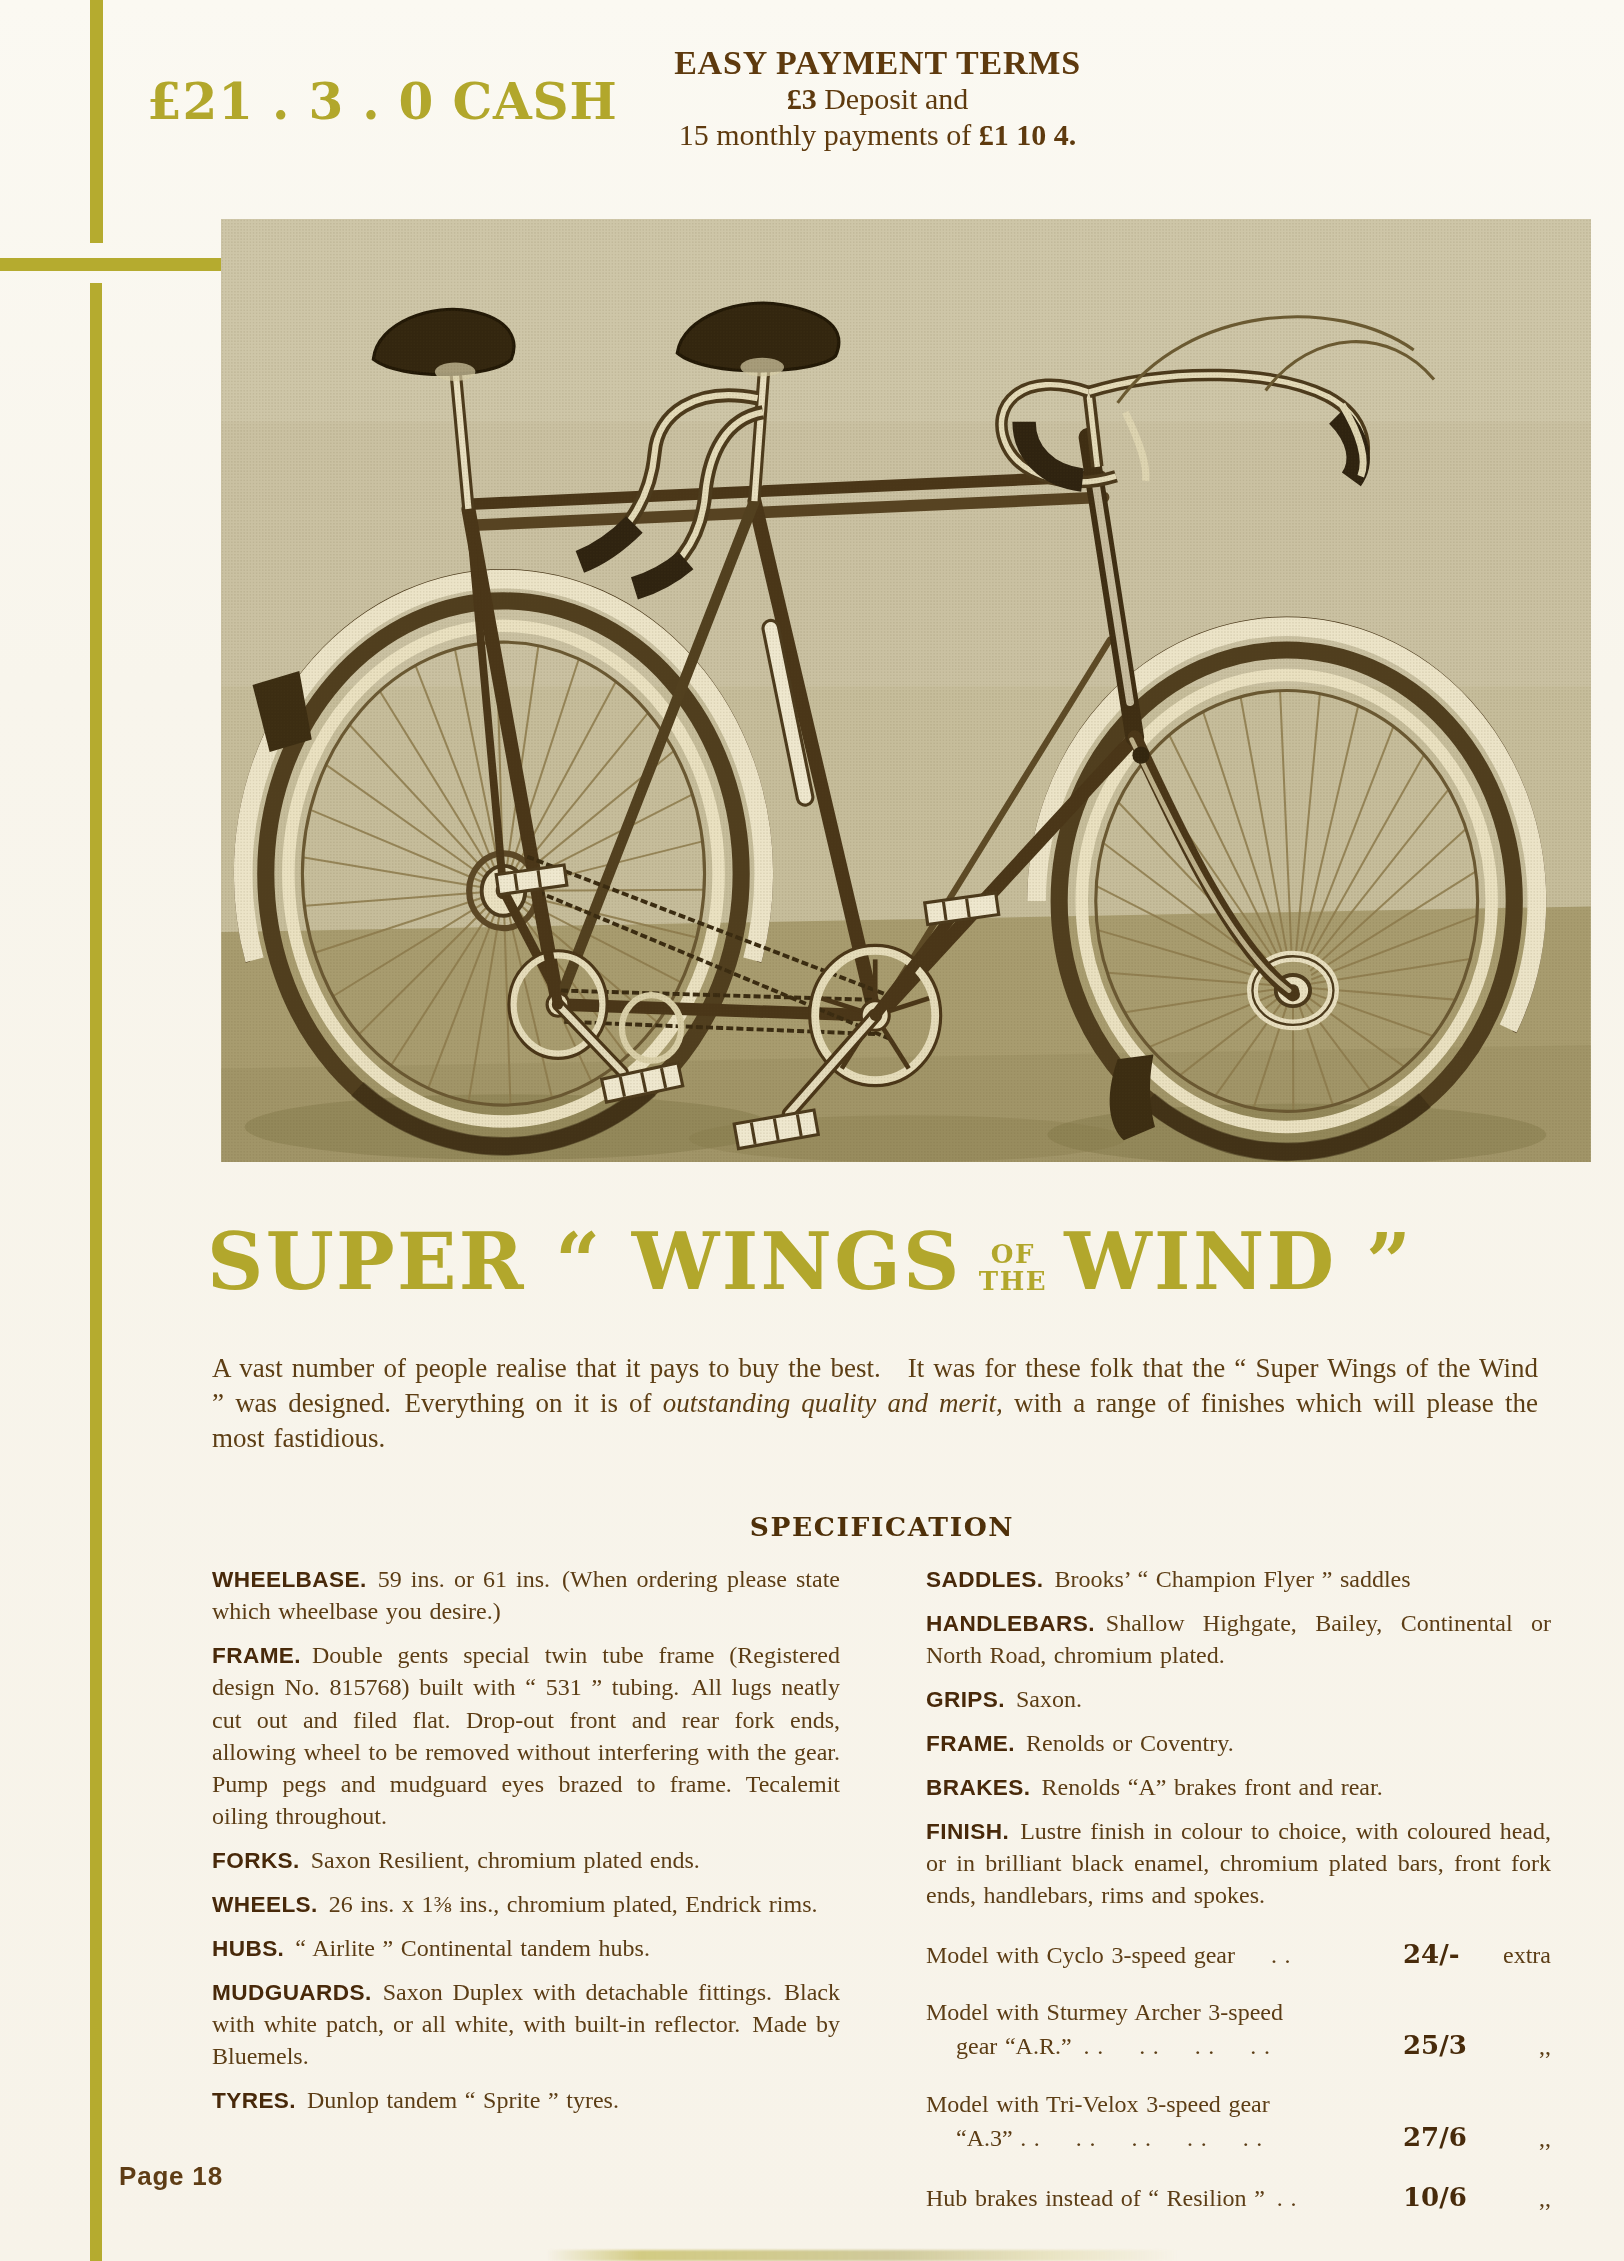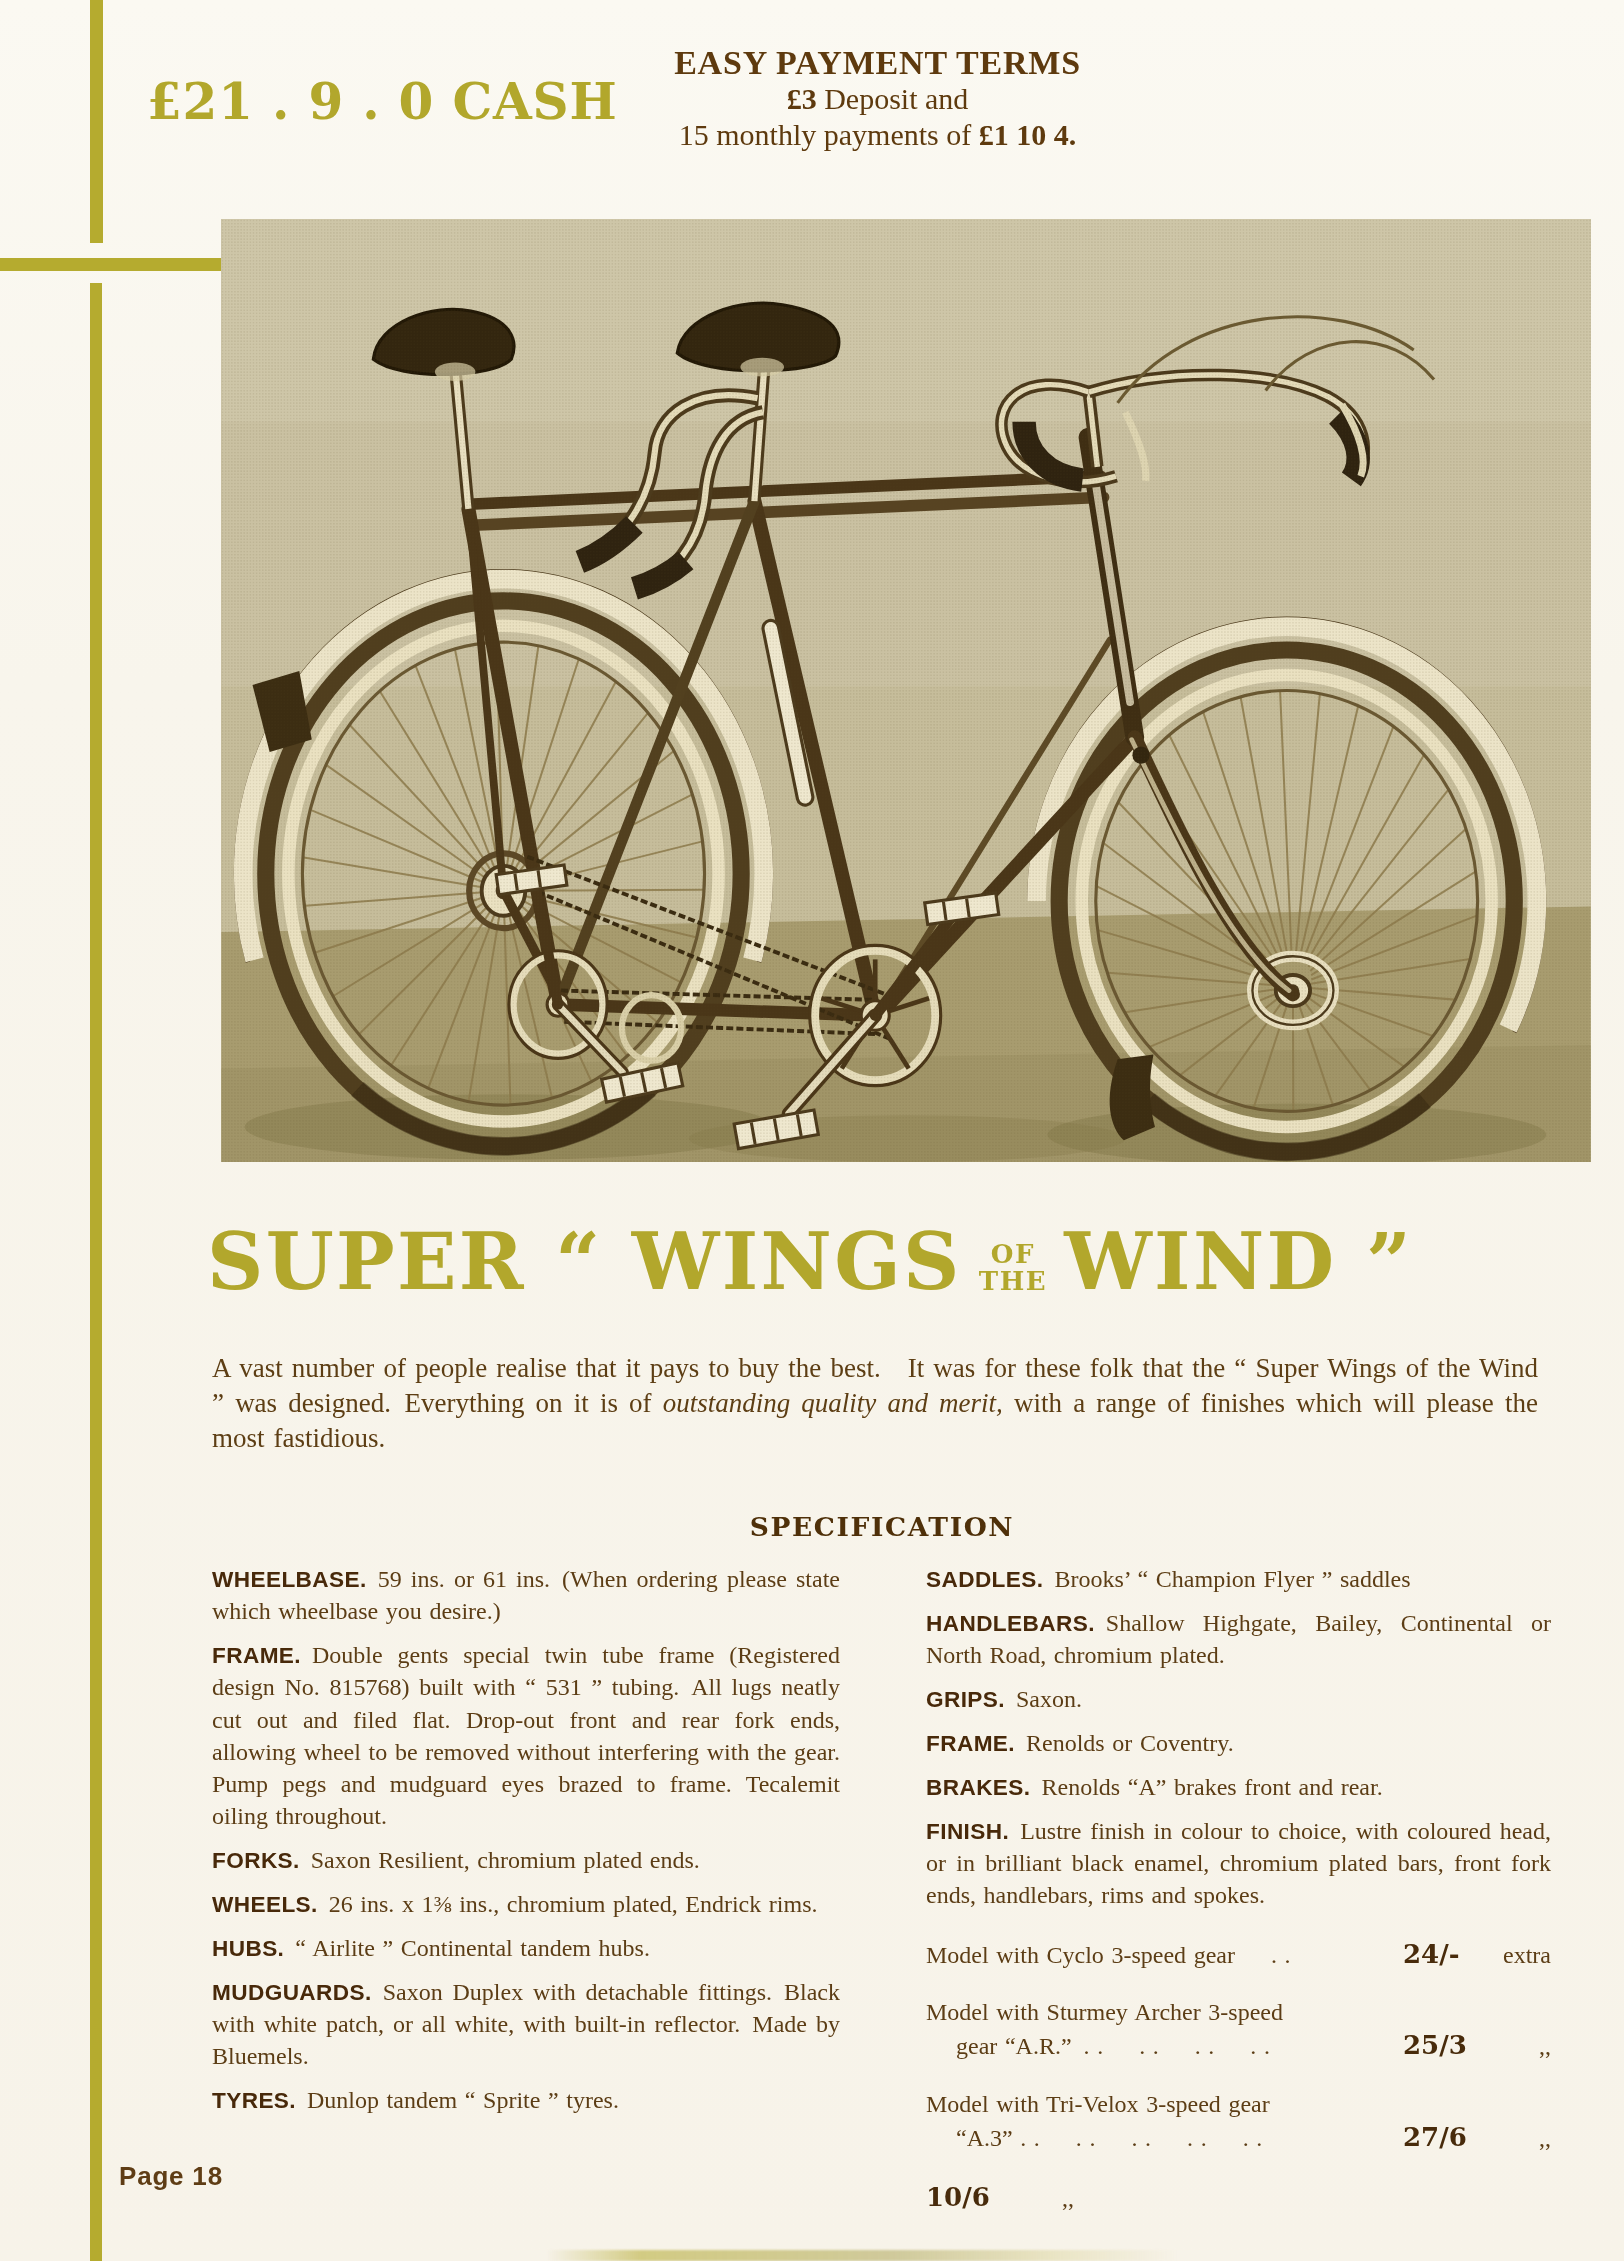--- a/index.html
+++ b/index.html
@@ -60,21 +60,21 @@
 </style>
 </head>
 <body>
 
 <div class="page">
 
   <div class="rule" style="left:90px;top:0;width:12.5px;height:243px"></div>
   <div class="rule" style="left:0;top:258px;width:221px;height:13.3px"></div>
   <div class="rule" style="left:90px;top:283px;width:11.7px;height:1978px"></div>
 
-  <div class="cash">£21 . 9 . 0 CASH</div>
+  <div class="cash">£21 . 3 . 0 CASH</div>
   <div class="payments">
     <div class="l1">EASY PAYMENT TERMS</div>
     <div class="l2"><span class="b">£3</span><span> Deposit and</span></div>
     <div class="l3"><span>15 monthly payments of </span><span class="b">£1 10 4.</span></div>
   </div>
 
   <div class="photo">
     <svg width="1370" height="943" viewBox="0 0 1757 1210">
 
       <rect x="0" y="0" width="1757" height="1210" fill="#cac1a2"></rect>
@@ -343,20 +343,21 @@
         <div class="opt-last indent">
           <span class="opt-text">“A.3” . .  . .  . .  . .  . .</span>
           <span class="pgroup">
             <span class="price">27/6</span>
             <span class="suffix">,,</span>
           </span>
         </div>
       </div>
       <div class="spec-option">
         <div class="opt-last">
+          <span class="opt-text">Hub brakes instead of “ Resilion ” . .</span>
           <span class="pgroup">
             <span class="price">10/6</span>
             <span class="suffix">,,</span>
           </span>
         </div>
       </div>
     </div>
 
   <div class="page-number">Page 18</div>
   <div class="bottom-smudge"></div>

